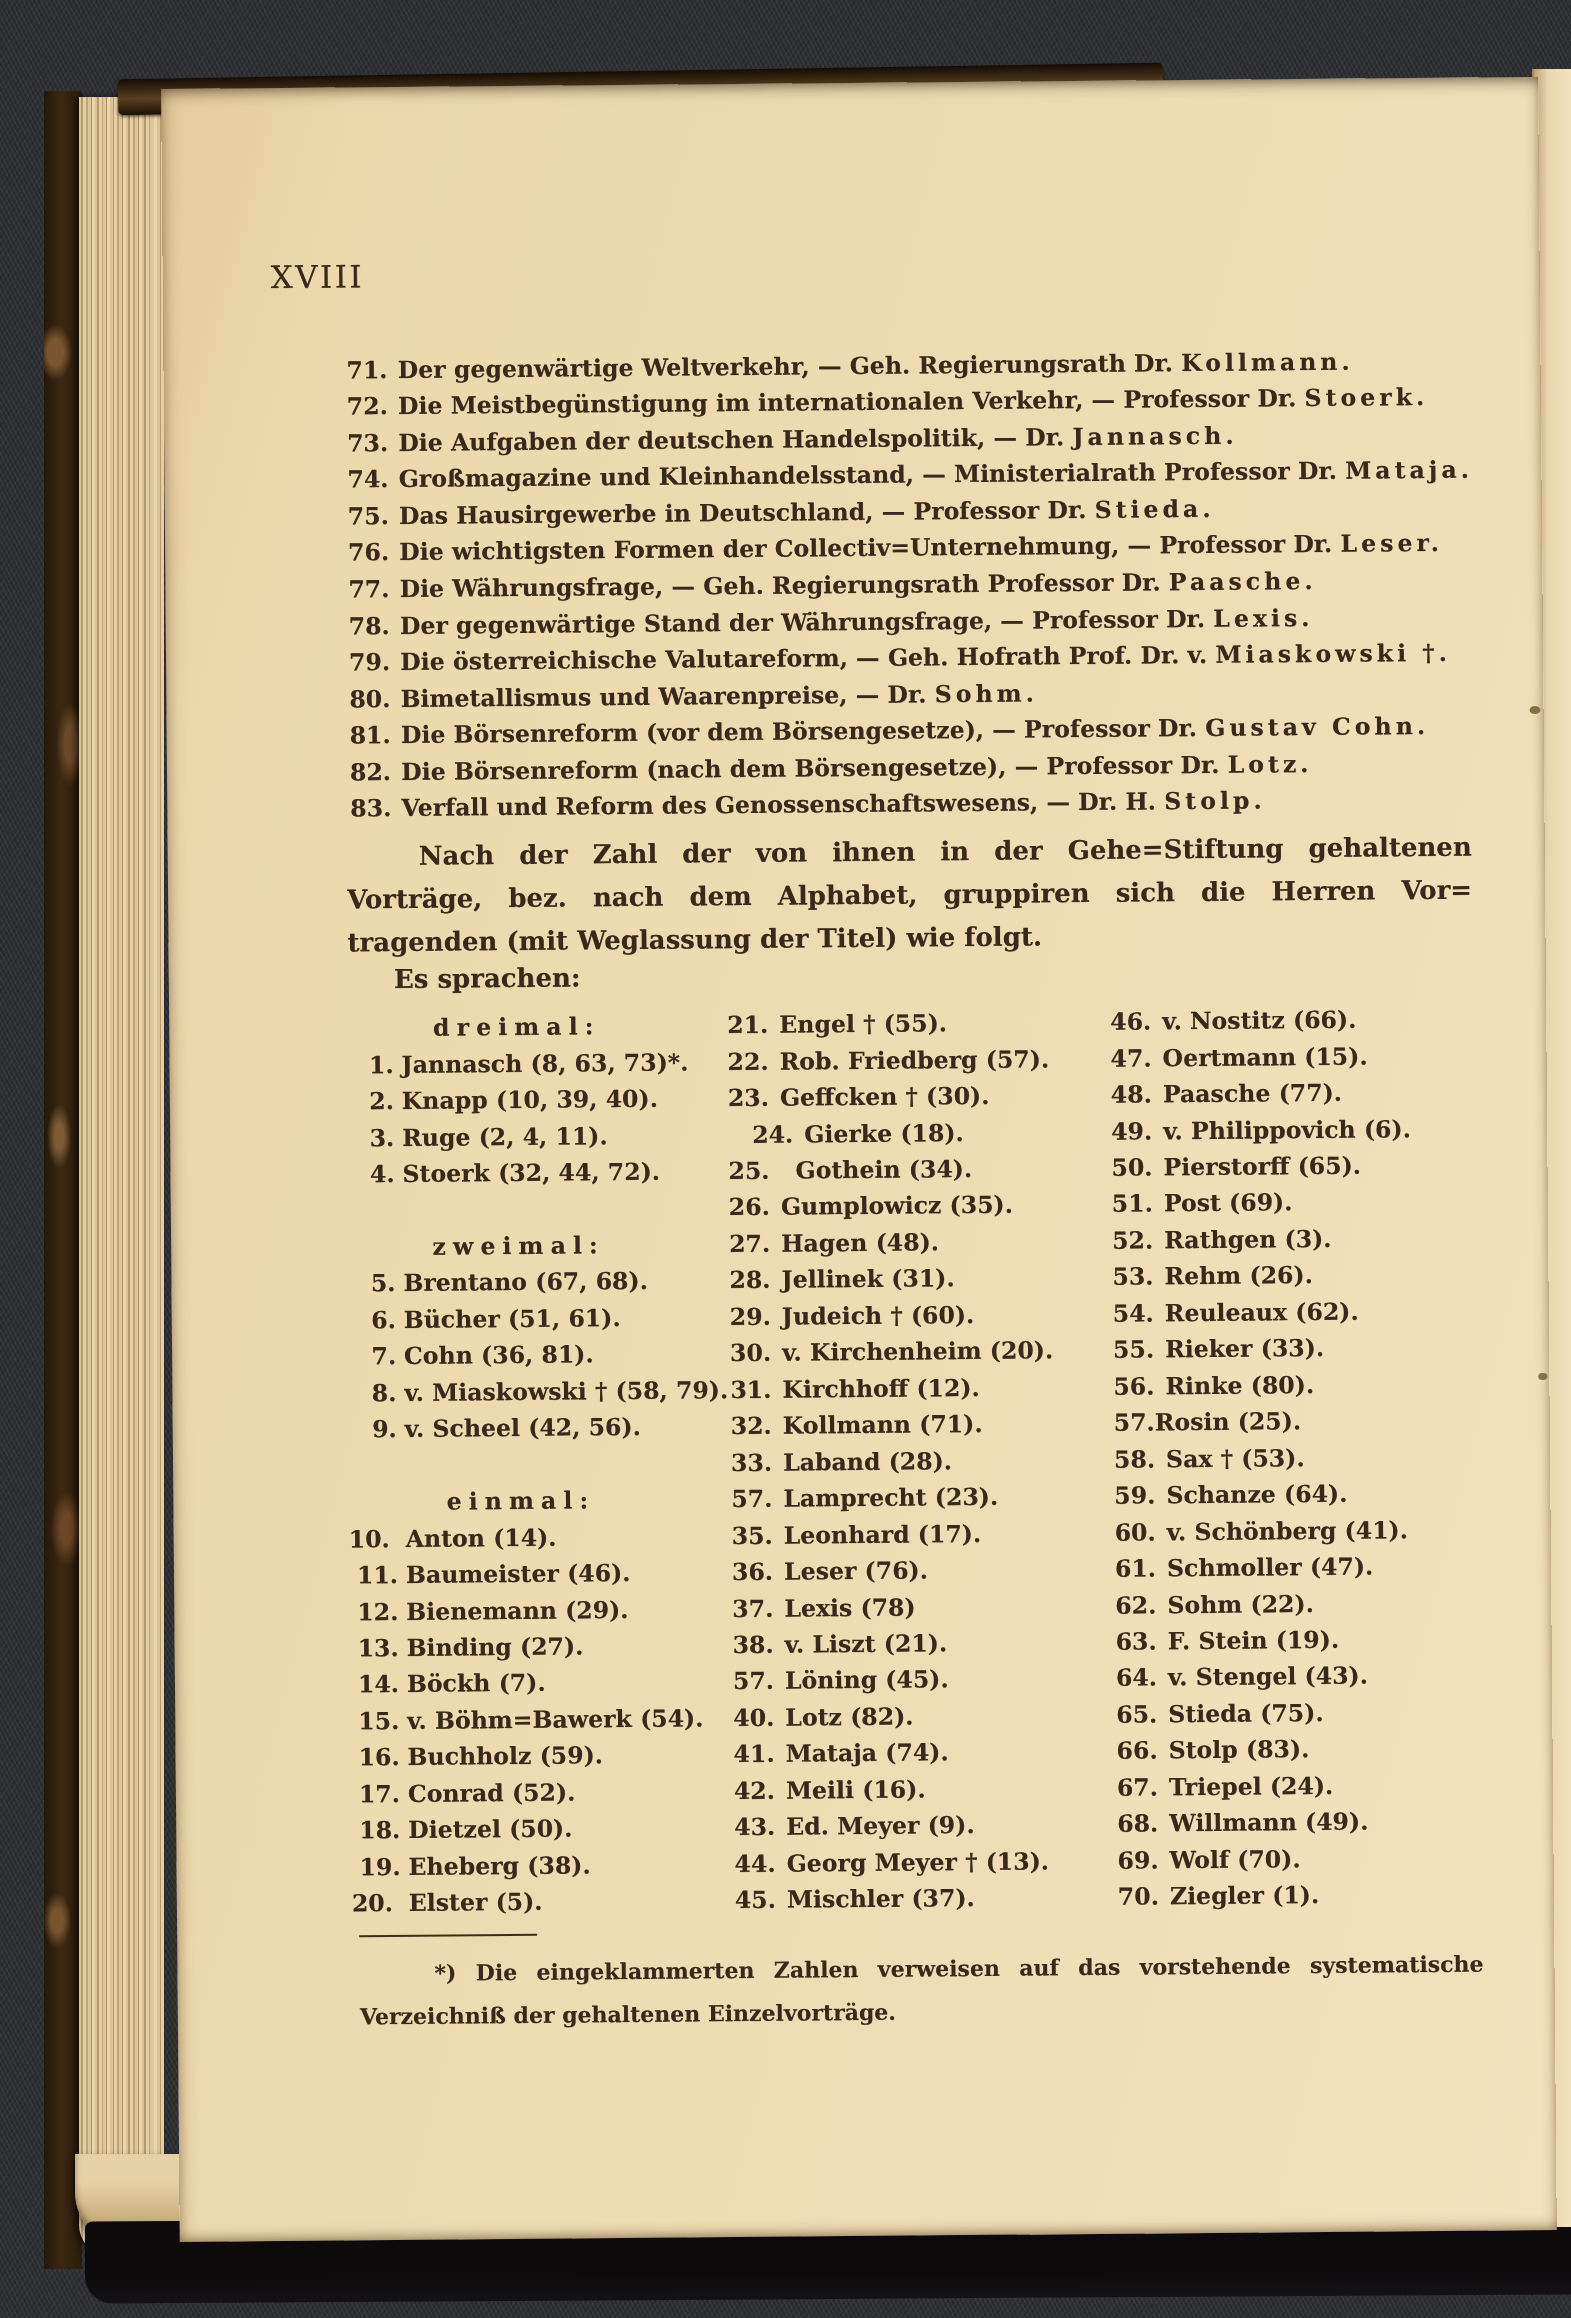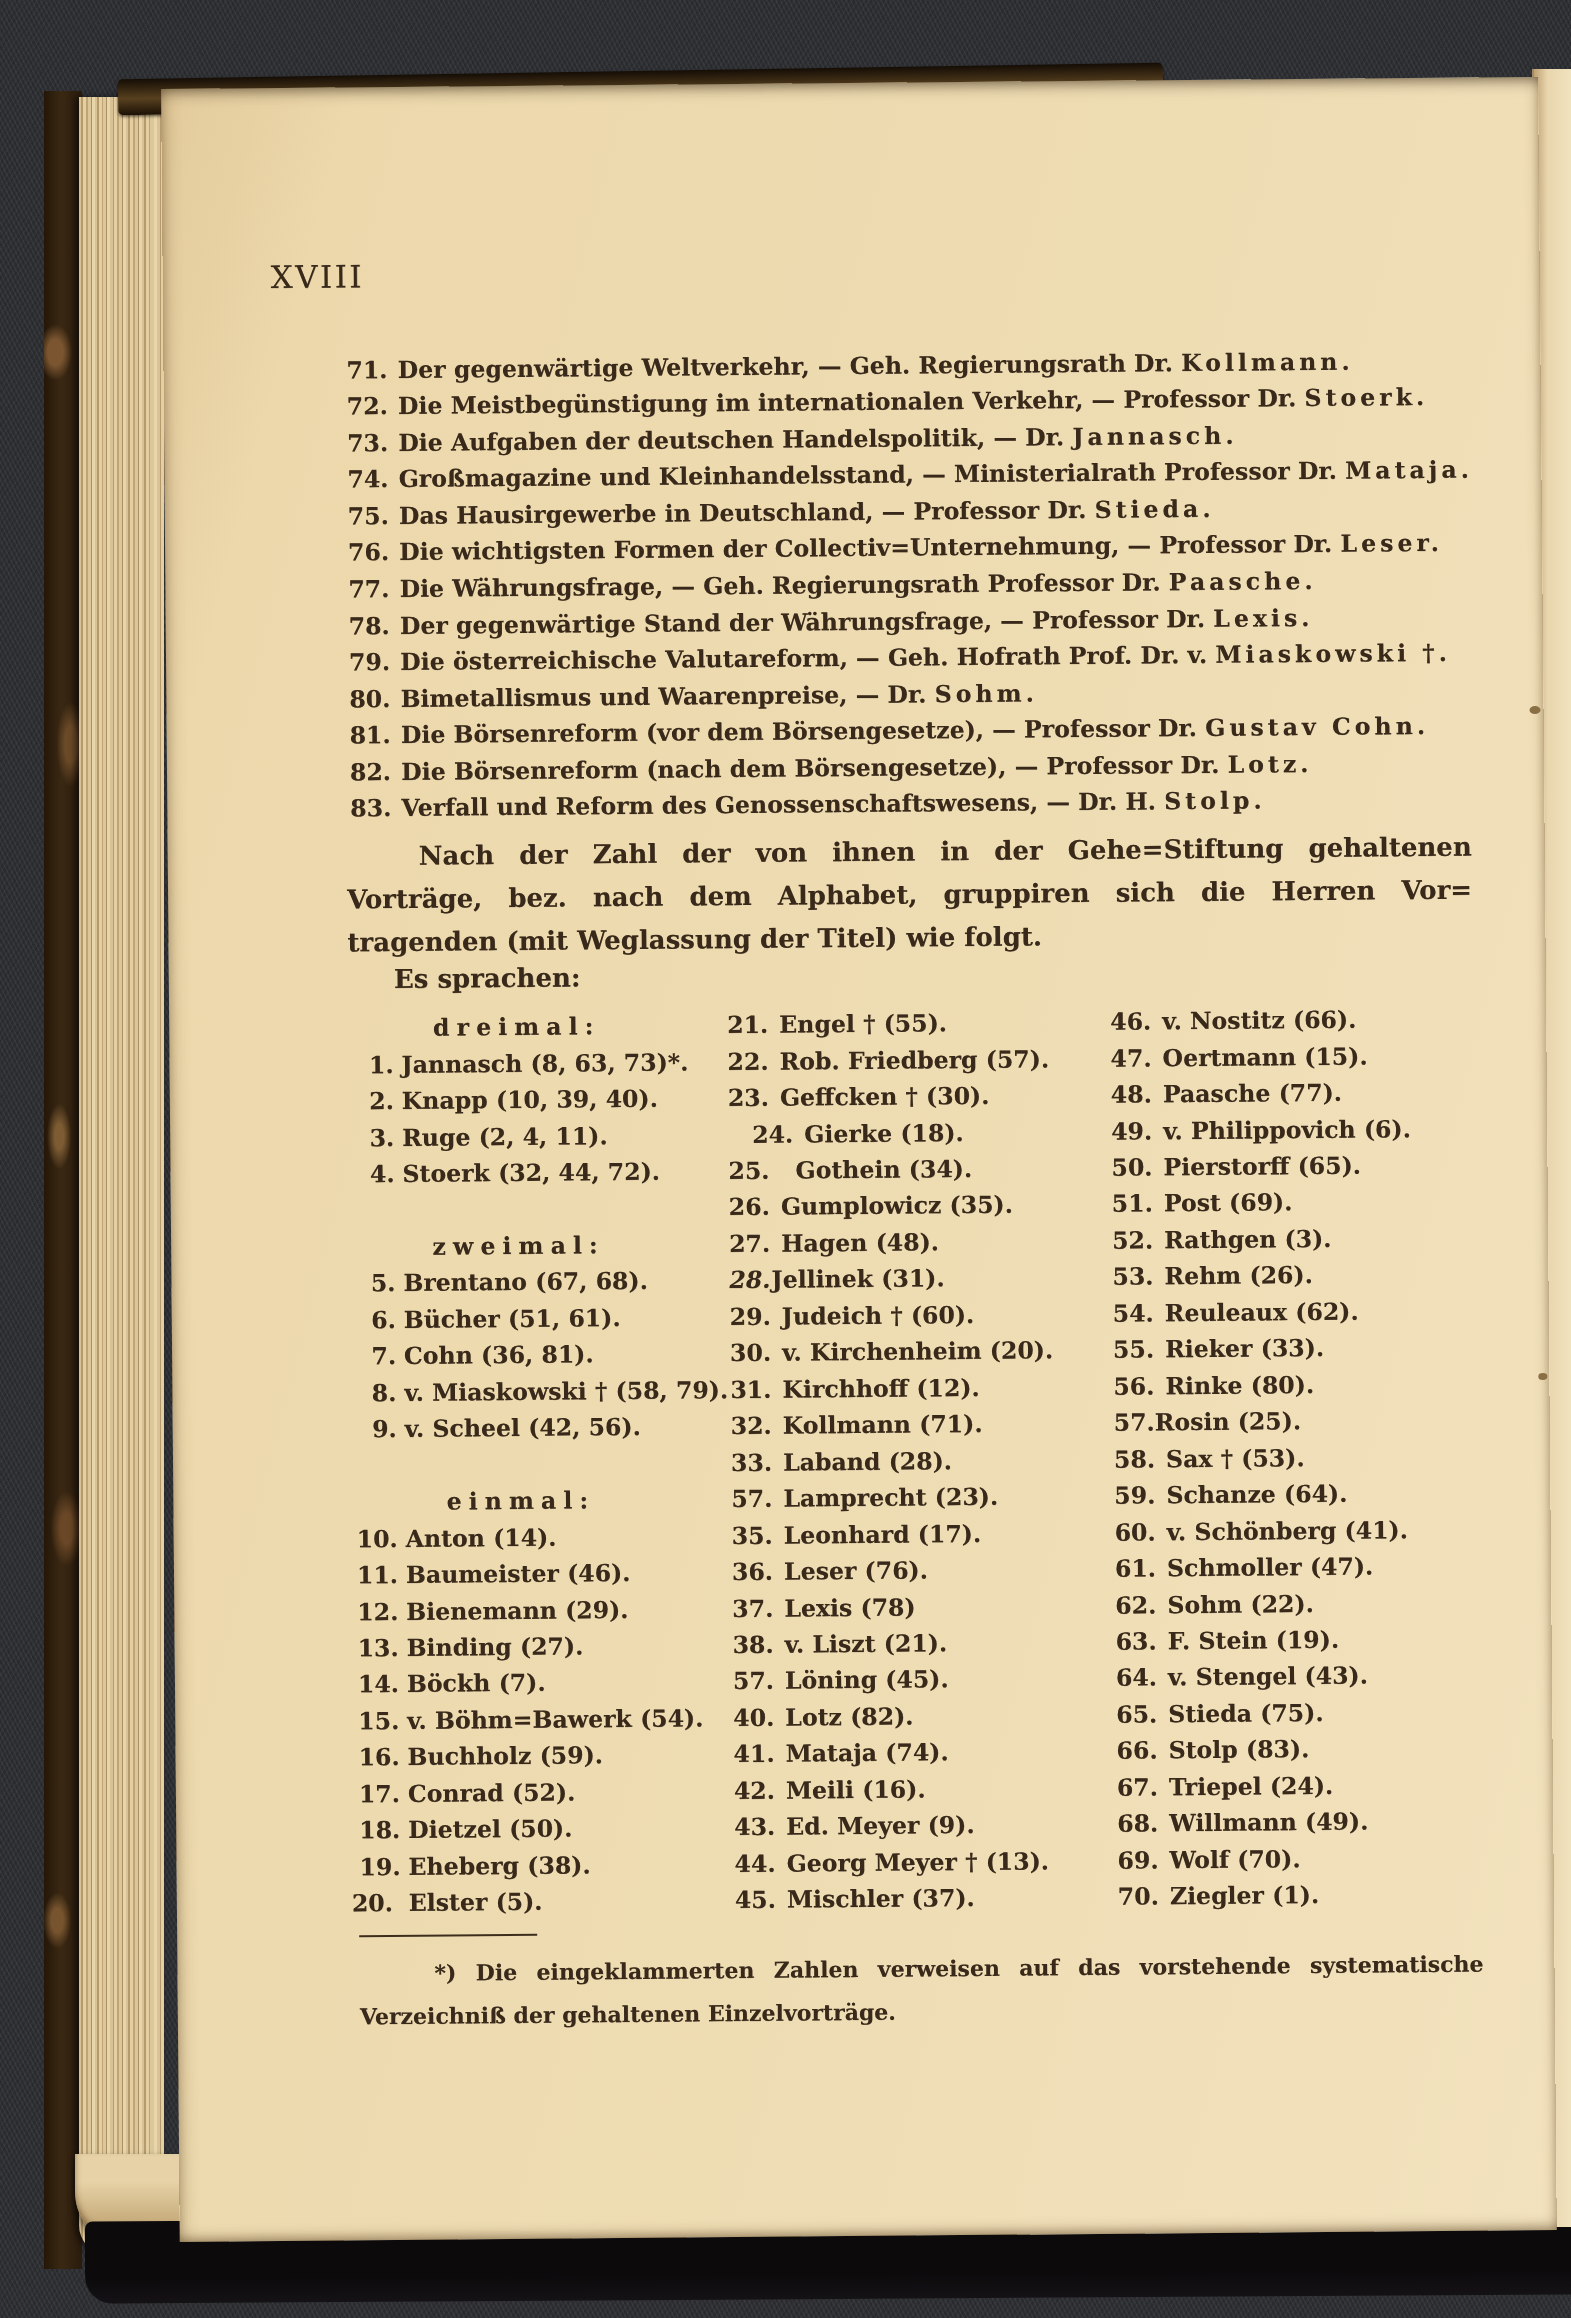--- a/index.html
+++ b/index.html
@@ -141,39 +141,39 @@
       <div class="cell" style="left: 167px; top: 996px;"><span class="cnum" style="width: 57px; margin-right: 7.9px;">2.</span><span>Knapp (10, 39, 40).</span></div>
       <div class="cell" style="left: 167px; top: 1033px;"><span class="cnum" style="width: 57px; margin-right: 7.9px;">3.</span><span>Ruge (2, 4, 11).</span></div>
       <div class="cell" style="left: 167px; top: 1069px;"><span class="cnum" style="width: 57px; margin-right: 7.9px;">4.</span><span>Stoerk (32, 44, 72).</span></div>
       <div class="cell ghead" style="left: 167px; top: 1142px; width: 361px;">zweimal:</div>
       <div class="cell" style="left: 167px; top: 1178px;"><span class="cnum" style="width: 57px; margin-right: 7.9px;">5.</span><span>Brentano (67, 68).</span></div>
       <div class="cell" style="left: 167px; top: 1215px;"><span class="cnum" style="width: 57px; margin-right: 7.9px;">6.</span><span>Bücher (51, 61).</span></div>
       <div class="cell" style="left: 167px; top: 1251px;"><span class="cnum" style="width: 57px; margin-right: 7.9px;">7.</span><span>Cohn (36, 81).</span></div>
       <div class="cell" style="left: 167px; top: 1288px;"><span class="cnum" style="width: 57px; margin-right: 7.9px;">8.</span><span>v. Miaskowski † (58, 79).</span></div>
       <div class="cell" style="left: 167px; top: 1324px;"><span class="cnum" style="width: 57px; margin-right: 7.9px;">9.</span><span>v. Scheel (42, 56).</span></div>
       <div class="cell ghead" style="left: 167px; top: 1397px; width: 361px;">einmal:</div>
-      <div class="cell" style="left: 167px; top: 1434px;"><span class="cnum" style="width: 57px; margin-right: 7.9px;">10.</span><span>Anton (14).</span></div>
+      <div class="cell" style="left: 167px; top: 1434px;"><span class="cnum" style="width: 57px; margin-right: 7.9px; text-align: center;">10.</span><span>Anton (14).</span></div>
       <div class="cell" style="left: 167px; top: 1470px;"><span class="cnum" style="width: 57px; margin-right: 7.9px;">11.</span><span>Baumeister (46).</span></div>
       <div class="cell" style="left: 167px; top: 1507px;"><span class="cnum" style="width: 57px; margin-right: 7.9px;">12.</span><span>Bienemann (29).</span></div>
       <div class="cell" style="left: 167px; top: 1543px;"><span class="cnum" style="width: 57px; margin-right: 7.9px;">13.</span><span>Binding (27).</span></div>
       <div class="cell" style="left: 167px; top: 1579px;"><span class="cnum" style="width: 57px; margin-right: 7.9px;">14.</span><span>Böckh (7).</span></div>
       <div class="cell" style="left: 167px; top: 1616px;"><span class="cnum" style="width: 57px; margin-right: 7.9px;">15.</span><span>v. Böhm=Bawerk (54).</span></div>
       <div class="cell" style="left: 167px; top: 1652px;"><span class="cnum" style="width: 57px; margin-right: 7.9px;">16.</span><span>Buchholz (59).</span></div>
       <div class="cell" style="left: 167px; top: 1689px;"><span class="cnum" style="width: 57px; margin-right: 7.9px;">17.</span><span>Conrad (52).</span></div>
       <div class="cell" style="left: 167px; top: 1725px;"><span class="cnum" style="width: 57px; margin-right: 7.9px;">18.</span><span>Dietzel (50).</span></div>
       <div class="cell" style="left: 167px; top: 1762px;"><span class="cnum" style="width: 57px; margin-right: 7.9px;">19.</span><span>Eheberg (38).</span></div>
       <div class="cell" style="left: 167px; top: 1798px;"><span class="cnum" style="width: 57px; margin-right: 7.9px; text-align: center;">20.</span><span>Elster (5).</span></div>
       <div class="cell" style="left: 550px; top: 923px;"><span class="cnum" style="width: 49px; margin-right: 11px;">21.</span><span>Engel † (55).</span></div>
       <div class="cell" style="left: 550px; top: 960px;"><span class="cnum" style="width: 49px; margin-right: 11px;">22.</span><span>Rob. Friedberg (57).</span></div>
       <div class="cell" style="left: 550px; top: 996px;"><span class="cnum" style="width: 49px; margin-right: 11px;">23.</span><span>Geffcken † (30).</span></div>
       <div class="cell" style="left: 550px; top: 1033px;"><span class="cnum" style="width: 49px; margin-right: 11px; margin-left: 24px;">24.</span><span>Gierke (18).</span></div>
       <div class="cell" style="left: 550px; top: 1069px;"><span class="cnum" style="width: 49px; margin-right: 26px;">25.</span><span>Gothein (34).</span></div>
       <div class="cell" style="left: 550px; top: 1105px;"><span class="cnum" style="width: 49px; margin-right: 11px;">26.</span><span>Gumplowicz (35).</span></div>
       <div class="cell" style="left: 550px; top: 1142px;"><span class="cnum" style="width: 49px; margin-right: 11px;">27.</span><span>Hagen (48).</span></div>
-      <div class="cell" style="left: 550px; top: 1178px;"><span class="cnum" style="width: 49px; margin-right: 1px; font-style: italic;">28.</span><span>Jellinek (31).</span></div>
+      <div class="cell" style="left: 550px; top: 1178px;"><span class="cnum" style="width: 49px; margin-right: 11px;">28.</span><span>Jellinek (31).</span></div>
       <div class="cell" style="left: 550px; top: 1215px;"><span class="cnum" style="width: 49px; margin-right: 11px;">29.</span><span>Judeich † (60).</span></div>
       <div class="cell" style="left: 550px; top: 1251px;"><span class="cnum" style="width: 49px; margin-right: 11px;">30.</span><span>v. Kirchenheim (20).</span></div>
       <div class="cell" style="left: 550px; top: 1288px;"><span class="cnum" style="width: 49px; margin-right: 11px;">31.</span><span>Kirchhoff (12).</span></div>
       <div class="cell" style="left: 550px; top: 1324px;"><span class="cnum" style="width: 49px; margin-right: 11px;">32.</span><span>Kollmann (71).</span></div>
       <div class="cell" style="left: 550px; top: 1361px;"><span class="cnum" style="width: 49px; margin-right: 11px;">33.</span><span>Laband (28).</span></div>
       <div class="cell" style="left: 550px; top: 1397px;"><span class="cnum" style="width: 49px; margin-right: 11px;">57.</span><span>Lamprecht (23).</span></div>
       <div class="cell" style="left: 550px; top: 1434px;"><span class="cnum" style="width: 49px; margin-right: 11px;">35.</span><span>Leonhard (17).</span></div>
       <div class="cell" style="left: 550px; top: 1470px;"><span class="cnum" style="width: 49px; margin-right: 11px;">36.</span><span>Leser (76).</span></div>
       <div class="cell" style="left: 550px; top: 1507px;"><span class="cnum" style="width: 49px; margin-right: 11px;">37.</span><span>Lexis (78)</span></div>
       <div class="cell" style="left: 550px; top: 1543px;"><span class="cnum" style="width: 49px; margin-right: 11px;">38.</span><span>v. Liszt (21).</span></div>

